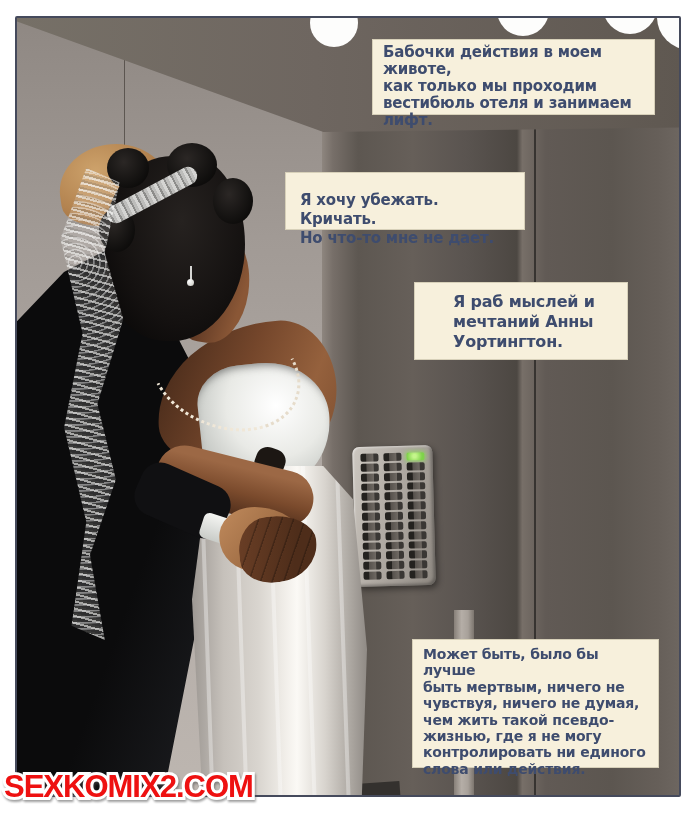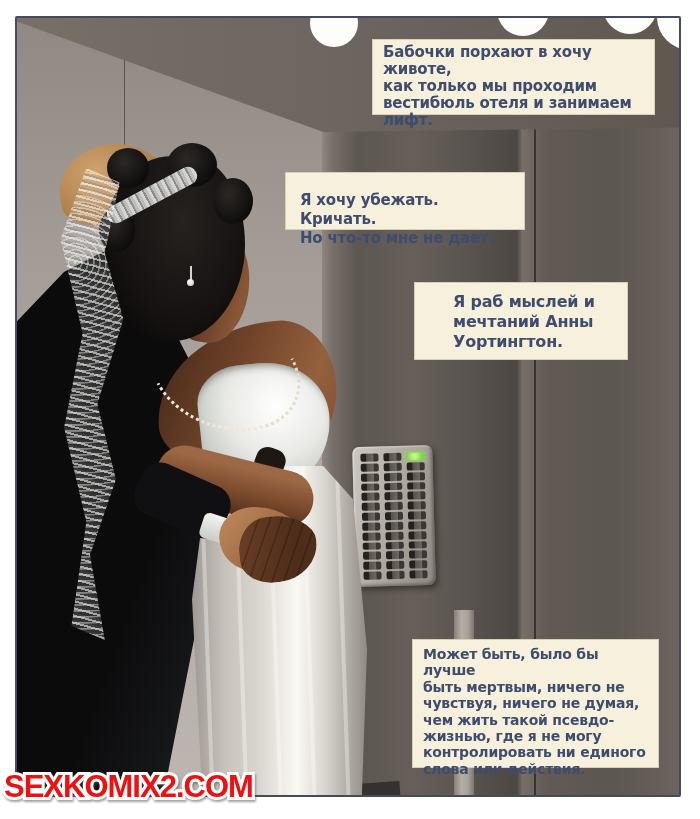--- a/index.html
+++ b/index.html
@@ -218,21 +218,21 @@
     <div class="earring-pearl"></div>
     <div class="bodice"></div>
     <div class="bodice-shadow"></div>
     <div class="skirt"></div>
     <div class="her-arm"></div>
     <div class="his-sleeve"></div>
     <div class="his-cuff"></div>
     <div class="his-hand"></div>
     <div class="her-hand"></div>
 
-    <div class="caption caption-1">Бабочки порхают в хочу животе,
+    <div class="caption caption-1">Бабочки действия в моем животе,
 как только мы проходим
 вестибюль отеля и занимаем
 лифт.</div>
     <div class="caption caption-2">Я хочу убежать. Кричать.
 Но что-то мне не дает.</div>
     <div class="caption caption-3">Я раб мыслей и
 мечтаний Анны
 Уортингтон.</div>
     <div class="caption caption-4">Может быть, было бы лучше
 быть мертвым, ничего не

